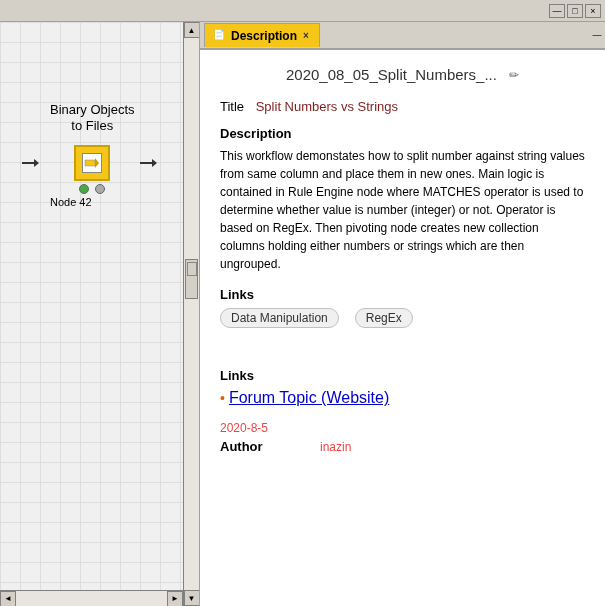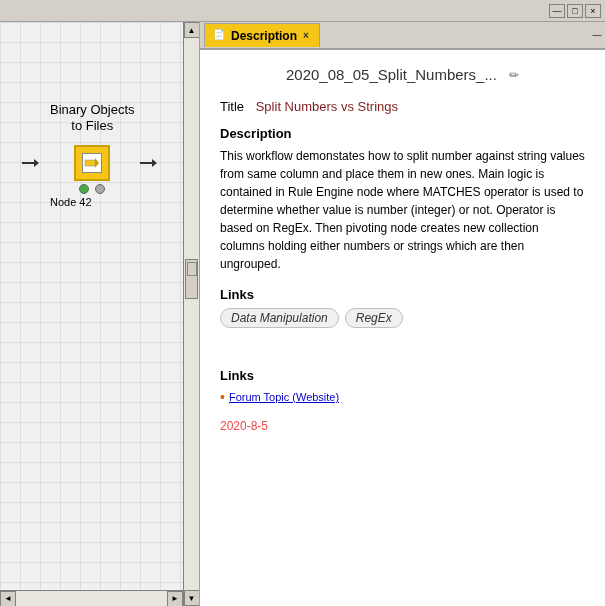--- a/index.html
+++ b/index.html
@@ -326,24 +326,23 @@
       font-size: 12px;
       margin-bottom: 14px;
     }
 
     .tags-section {
       margin-bottom: 14px;
     }
 
     .tags-row {
       display: flex;
-      gap: 6px;
+      gap: 16px;
       flex-wrap: wrap;
       margin-top: 6px;
-      font-style: italic;
     }
 
     .tag {
       background: #f0f0f0;
       border: 1px solid #c0c0c0;
       border-radius: 10px;
       padding: 2px 10px;
       font-size: 12px;
       color: #333;
     }
@@ -362,21 +361,21 @@
 
     .link-bullet {
       color: #e06000;
       font-size: 14px;
     }
 
     .link-text {
       color: #0000cc;
       text-decoration: underline;
       cursor: pointer;
-      font-size: 11px;
+      font-size: 16px;
     }
 
     .meta-section {
       margin-bottom: 8px;
     }
 
     .meta-row {
       display: flex;
       align-items: baseline;
       margin-bottom: 4px;
@@ -511,18 +510,22 @@
         <div class="link-item">
           <span class="link-bullet">•</span>
           <span class="link-text">Forum Topic (Website)</span>
         </div>
       </div>
 
       <div class="meta-section">
         <div class="meta-row">
           <span class="meta-value">2020-8-5</span>
         </div>
+        <div class="meta-row">
+          <span class="meta-label">Author</span>
+          <span class="meta-value">inazin</span>
+        </div>
       </div>
 
     </div>
   </div>
 
 </div>
 
 </body></html>

